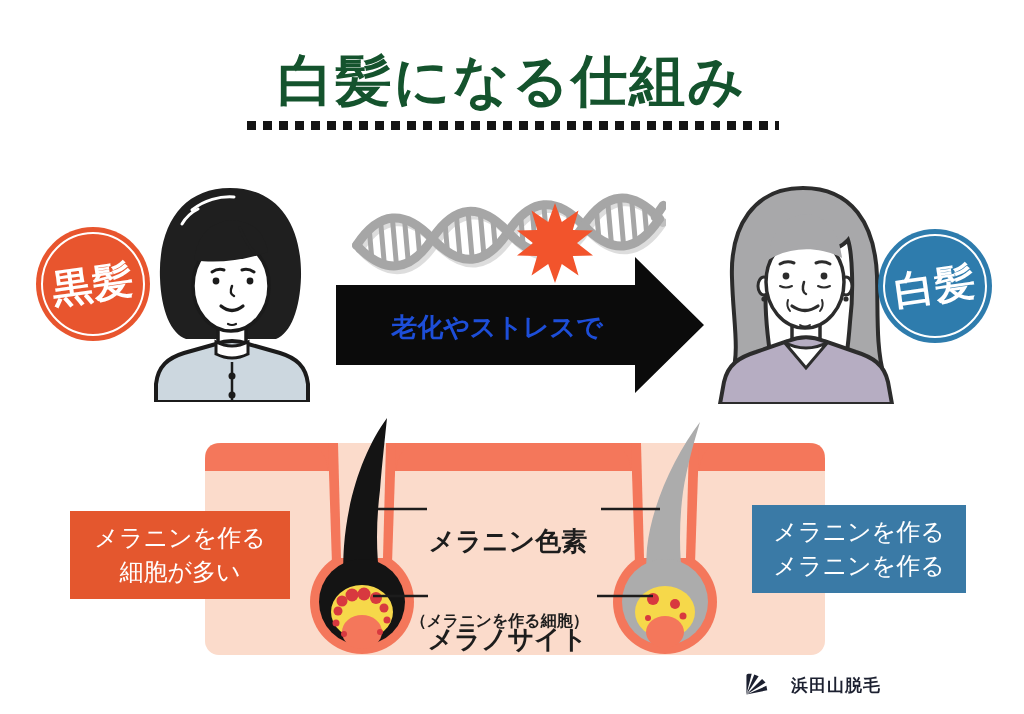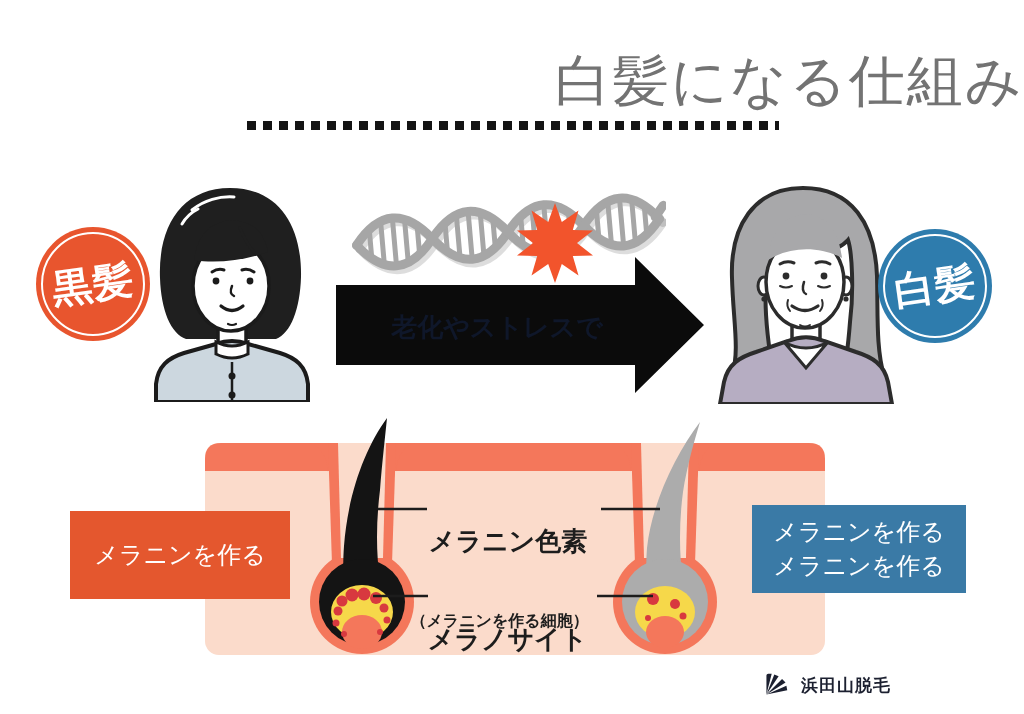--- a/index.html
+++ b/index.html
@@ -1,50 +1,50 @@
 <!DOCTYPE html>
 <html><head>
 <meta charset="utf-8">
 <style>
   * { margin:0; padding:0; box-sizing:border-box; }
   html,body { width:1024px; height:714px; }
   body { font-family:"Liberation Sans","DejaVu Sans",sans-serif; background:#ffffff; position:relative; overflow:hidden; }
   .abs { position:absolute; }
 
   
-  .title { left:0; top:44px; width:1024px; text-align:right; font-size:56px; font-weight:400; color:#737373; letter-spacing:2px; }
+  .title { left:0; top:44px; width:1024px; text-align:center; font-size:56px; font-weight:700; color:#14532d; letter-spacing:2px; }
   .title-dots { left:247px; top:121px; width:532px; height:9px;
     background:repeating-linear-gradient(90deg,#141414 0 9px,transparent 9px 16px); }
 
   
   .badge { border-radius:50%; display:flex; align-items:center; justify-content:center; }
   .badge-ring { position:absolute; inset:5px; border:2.5px solid #fff; border-radius:50%; }
   .badge-label { position:relative; color:#fff; font-size:40px; font-weight:800; transform:rotate(-8deg); letter-spacing:1px; }
   .badge-black { left:36px; top:227px; width:114px; height:114px; background:#e8552e; }
   .badge-white { left:878px; top:229px; width:114px; height:114px; background:#2e7cad; }
 
   
   .arrow-svg { left:333px; top:252px; }
   .arrow-text { left:358px; top:294px; width:278px; height:66px; display:flex; flex-direction:row;
-    align-items:center; justify-content:center; color:#0f172a; font-size:26px; font-weight:700; line-height:31px; white-space:nowrap; }
+    align-items:center; justify-content:center; color:#1d4ed8; font-size:26px; font-weight:700; line-height:31px; white-space:nowrap; }
 
   
   .diagram-label { color:#1d1d1d; font-weight:800; text-align:center; white-space:nowrap; }
   .lbl-pigment { left:418px; top:524px; width:180px; font-size:26px; }
   .lbl-melanocyte { left:415px; top:582px; width:185px; font-size:26px;margin-top:40px; }
   .lbl-melanocyte-sub { left:392px; top:611px; width:215px; font-size:16px; font-weight:700; }
 
   
   .note { color:#fff; font-weight:400; font-size:24px; line-height:34px; text-align:center;
     display:flex; flex-direction:column; justify-content:center; }
   .note-left { left:70px; top:511px; width:220px; height:88px; background:#e4572e; }
   .note-right { left:752px; top:505px; width:214px; height:88px; background:#3a7aa6; }
 
   
-  .footer { left:763px; top:670px; height:30px; display:flex; align-items:center; gap:12px; color:#1c2030;text-align:right; }
+  .footer { left:743px; top:670px; height:30px; display:flex; align-items:center; gap:22px; color:#1c2030;text-align:right; }
   .brand-jp { font-size:17px; font-weight:800; letter-spacing:1px; }
   .brand-en { font-size:23px; font-weight:800; letter-spacing:5px; }
 </style>
 </head>
 <body>
 
 <div class="abs title">白髪になる仕組み</div>
 <div class="abs title-dots"></div>
 
 <div class="abs badge badge-black">
@@ -199,20 +199,21 @@
     <line x1="417" y1="178" x2="473" y2="178"></line>
   </g>
 </svg>
 
 <div class="abs diagram-label lbl-pigment">メラニン色素</div>
 <div class="abs diagram-label lbl-melanocyte">メラノサイト</div>
 <div class="abs diagram-label lbl-melanocyte-sub">（メラニンを作る細胞）</div>
 
 <div class="abs note note-left">
   <span>メラニンを作る</span>
+  <span>細胞が多い</span>
 </div>
 <div class="abs note note-right">
   <span>メラニンを作る</span>
   <span>メラニンを作る</span>
 </div>
 
 <div class="abs footer">
   <svg width="26" height="26" viewBox="0 0 30 30">
     <g fill="#1c2030">
       <path d="M4,26 L4,4 Q4,2 6,2 L10,2 Z"></path>

